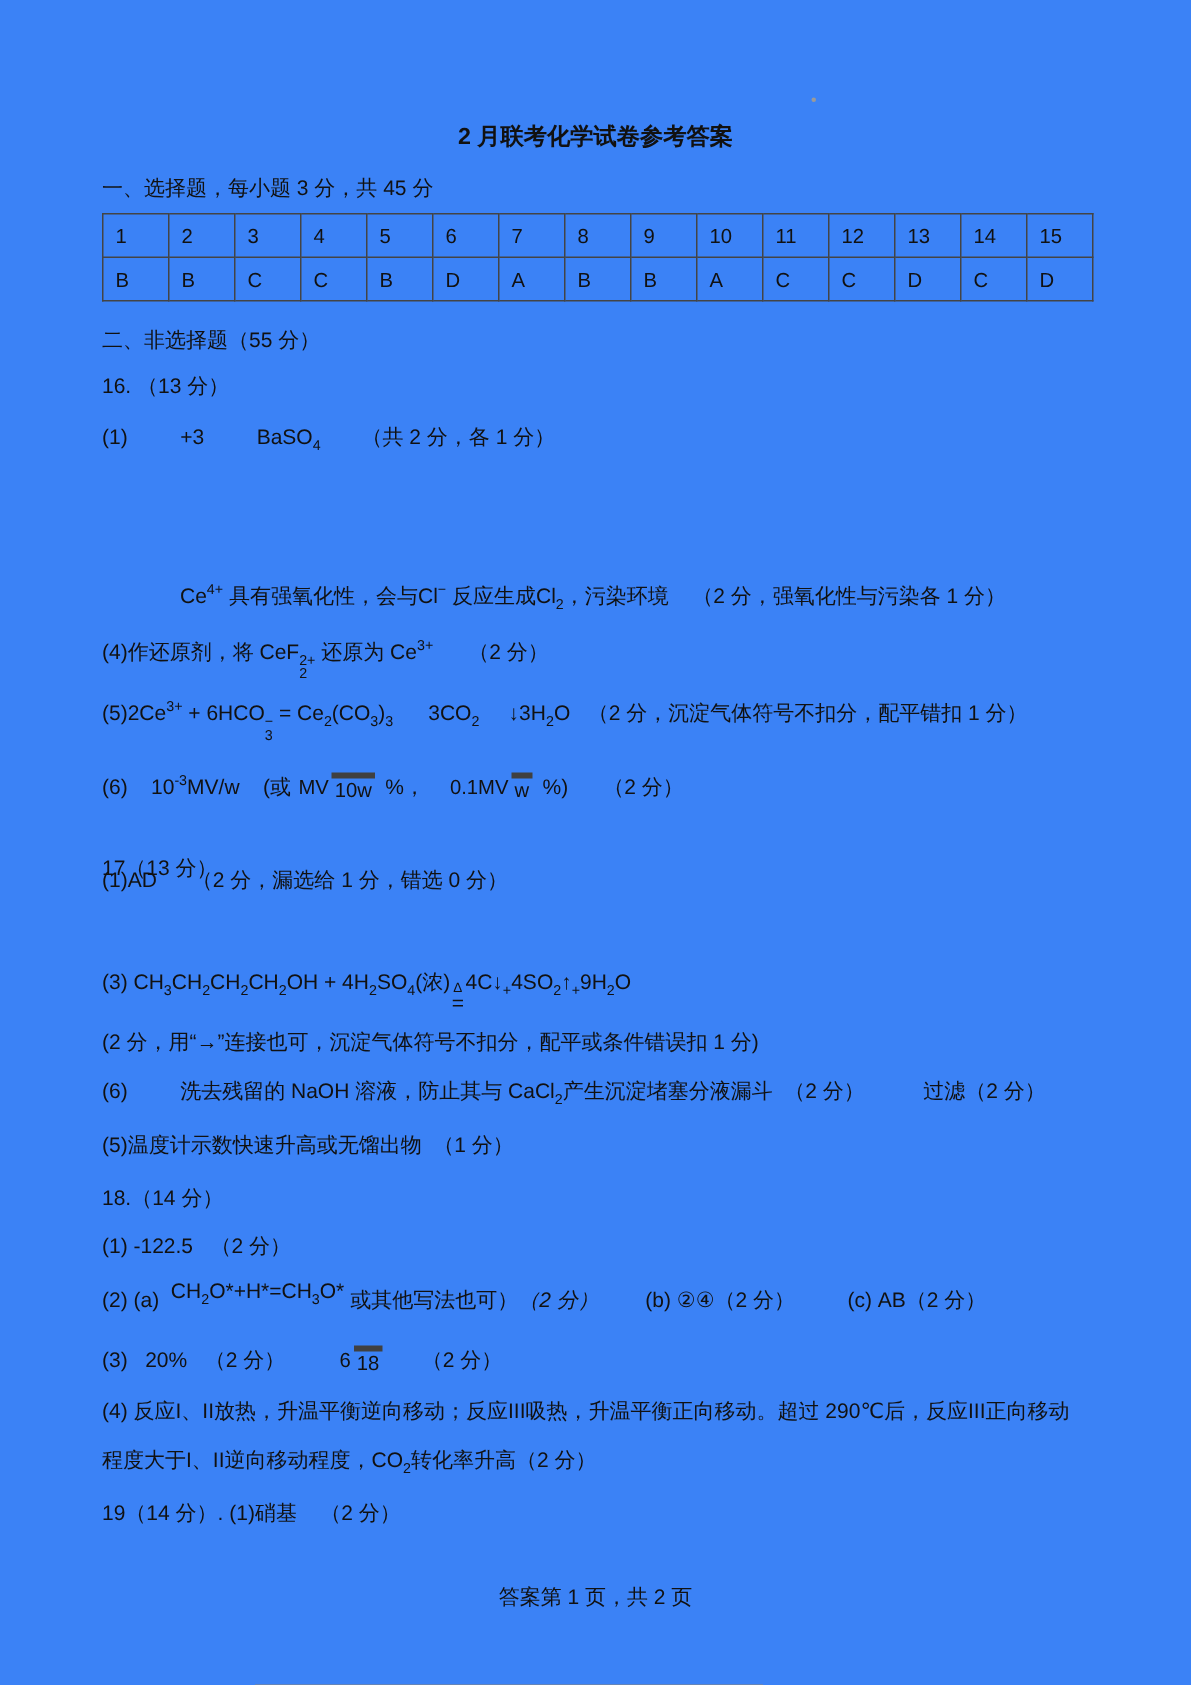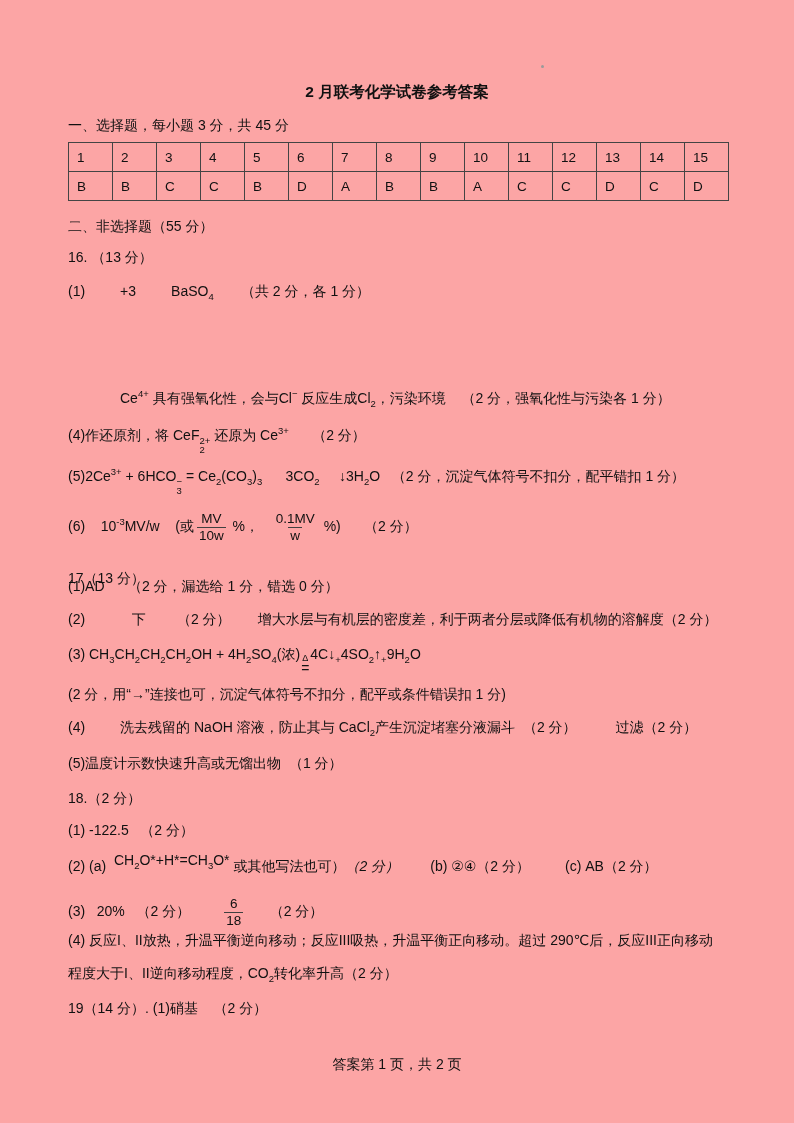--- a/index.html
+++ b/index.html
@@ -1,35 +1,35 @@
 <!DOCTYPE html>
 <html><head>
 <meta charset="utf-8">
 <style>
   html,body{margin:0;padding:0;background:#888;}
   .page{
-    position:relative;width:794px;height:1123px;background:#fca5a5;
+    position:relative;width:794px;height:1123px;background:#3b82f6;
     font-family:"Liberation Sans","DejaVu Sans",sans-serif;color:#111;
     overflow:hidden;margin:0 auto;
   }
   .line{
     position:absolute;left:68px;font-size:14px;line-height:20px;
     white-space:pre;color:#111;
   }
   .center{left:0;width:794px;text-align:center;}
   .title{font-weight:bold;font-size:15.5px;}
   .sub{font-size:9.5px;vertical-align:-4px;}
   .sup{font-size:9.5px;vertical-align:6px;}
   .it{font-style:italic;}
   .raised{position:relative;top:-6px;}
   .ss{display:inline-flex;flex-direction:column;align-items:flex-start;
       font-size:9.5px;line-height:8.5px;vertical-align:-4px;}
-  .frac{display:inline-flex;flex-direction:column;align-items:center;
+  .frac{display:inline-flex;flex-direction:row;align-items:center;
       vertical-align:middle;font-size:13.5px;line-height:16px;margin:0 3px;}
-  .frac .den{border-top:1px solid #404040;padding:0 2px;}
+  .frac .den{border-top:4px solid #404040;padding:0 2px;}
   .frac .num{padding:0 2px;}
   .overeq{display:inline-flex;flex-direction:column;align-items:center;
       vertical-align:-2px;margin:0 1px;}
   .overeq .delta{font-size:9px;line-height:8px;}
   .overeq .eq{font-size:14px;line-height:12px;}
   table.answers{position:absolute;left:68px;top:142px;border-collapse:collapse;}
   table.answers td{
     width:44px;height:29px;border:1px solid #444;box-sizing:border-box;
     font-size:13.5px;padding:1px 1px 1px 8px;vertical-align:middle;color:#111;
   }
@@ -99,31 +99,30 @@
   <div class="line" style="top:421px"><span>(4)作还原剂，将 </span><span>CeF</span><span class="ss"><span>2+</span><span>2</span></span><span> 还原为 Ce</span><span class="sup">3+</span><span>      （2 分）</span></div>
 
   <div class="line" style="top:462px"><span>(5)</span><span>2Ce</span><span class="sup">3+</span><span> + 6HCO</span><span class="ss"><span>−</span><span>3</span></span><span> = Ce</span><span class="sub">2</span><span>(CO</span><span class="sub">3</span><span>)</span><span class="sub">3</span><span>      3CO</span><span class="sub">2</span><span>     ↓3H</span><span class="sub">2</span><span>O</span><span>   （2 分，沉淀气体符号不扣分，配平错扣 1 分）</span></div>
 
   <div class="line" style="top:511px"><span>(6)    10</span><span class="sup">-3</span><span>MV/w    (或</span><span class="frac"><span class="num">MV</span><span class="den">10w</span></span><span> %，   </span><span class="frac"><span class="num">0.1MV</span><span class="den">w</span></span><span> %)      （2 分）</span></div>
 
   <div class="line" style="top:568px">17（13 分）</div>
 
   <div class="line" style="top:576px">(1)AD      （2 分，漏选给 1 分，错选 0 分）</div>
 
-  <div class="line" style="top:609px">(2)            下        （2 分）       增大水层与有机层的密度差，利于两者分层或降低有机物的溶解度（2 分）</div>
 
   <div class="line" style="top:644px"><span>(3) </span><span>CH</span><span class="sub">3</span><span>CH</span><span class="sub">2</span><span>CH</span><span class="sub">2</span><span>CH</span><span class="sub">2</span><span>OH + 4H</span><span class="sub">2</span><span>SO</span><span class="sub">4</span><span>(浓)</span><span class="overeq"><span class="delta">Δ</span><span class="eq">=</span></span><span>4C↓</span><span class="sub">+</span><span>4SO</span><span class="sub">2</span><span>↑</span><span class="sub">+</span><span>9H</span><span class="sub">2</span><span>O</span></div>
 
   <div class="line" style="top:684px">(2 分，用“→”连接也可，沉淀气体符号不扣分，配平或条件错误扣 1 分)</div>
 
-  <div class="line" style="top:717px"><span>(4)         洗去残留的 NaOH 溶液，防止其与 </span><span>CaCl</span><span class="sub">2</span><span>产生沉淀堵塞分液漏斗  （2 分）          过滤（2 分）</span></div>
+  <div class="line" style="top:717px"><span>(6)         洗去残留的 NaOH 溶液，防止其与 </span><span>CaCl</span><span class="sub">2</span><span>产生沉淀堵塞分液漏斗  （2 分）          过滤（2 分）</span></div>
 
   <div class="line" style="top:753px">(5)温度计示数快速升高或无馏出物  （1 分）</div>
 
-  <div class="line" style="top:788px">18.（2 分）</div>
+  <div class="line" style="top:788px">18.（14 分）</div>
 
   <div class="line" style="top:820px">(1) -122.5   （2 分）</div>
 
   <div class="line" style="top:856px"><span>(2) (a)  </span><span class="raised">CH</span><span class="sub raised">2</span><span class="raised">O*+H*=CH</span><span class="sub raised">3</span><span class="raised">O*</span><span> 或其他写法也可）</span><span class="it">（2 分）</span><span>        (b) ②④（2 分）         (c) AB（2 分）</span></div>
 
   <div class="line" style="top:896px"><span>(3)   20%   （2 分）        </span><span class="frac"><span class="num">6</span><span class="den">18</span></span><span>      （2 分）</span></div>
 
   <div class="line" style="top:930px;white-space:normal;width:660px">(4)  反应I、II放热，升温平衡逆向移动；反应III吸热，升温平衡正向移动。超过 290℃后，反应III正向移动</div>
 
   <div class="line" style="top:963px"><span>程度大于I、II逆向移动程度，CO</span><span class="sub">2</span><span>转化率升高（2 分）</span></div>

